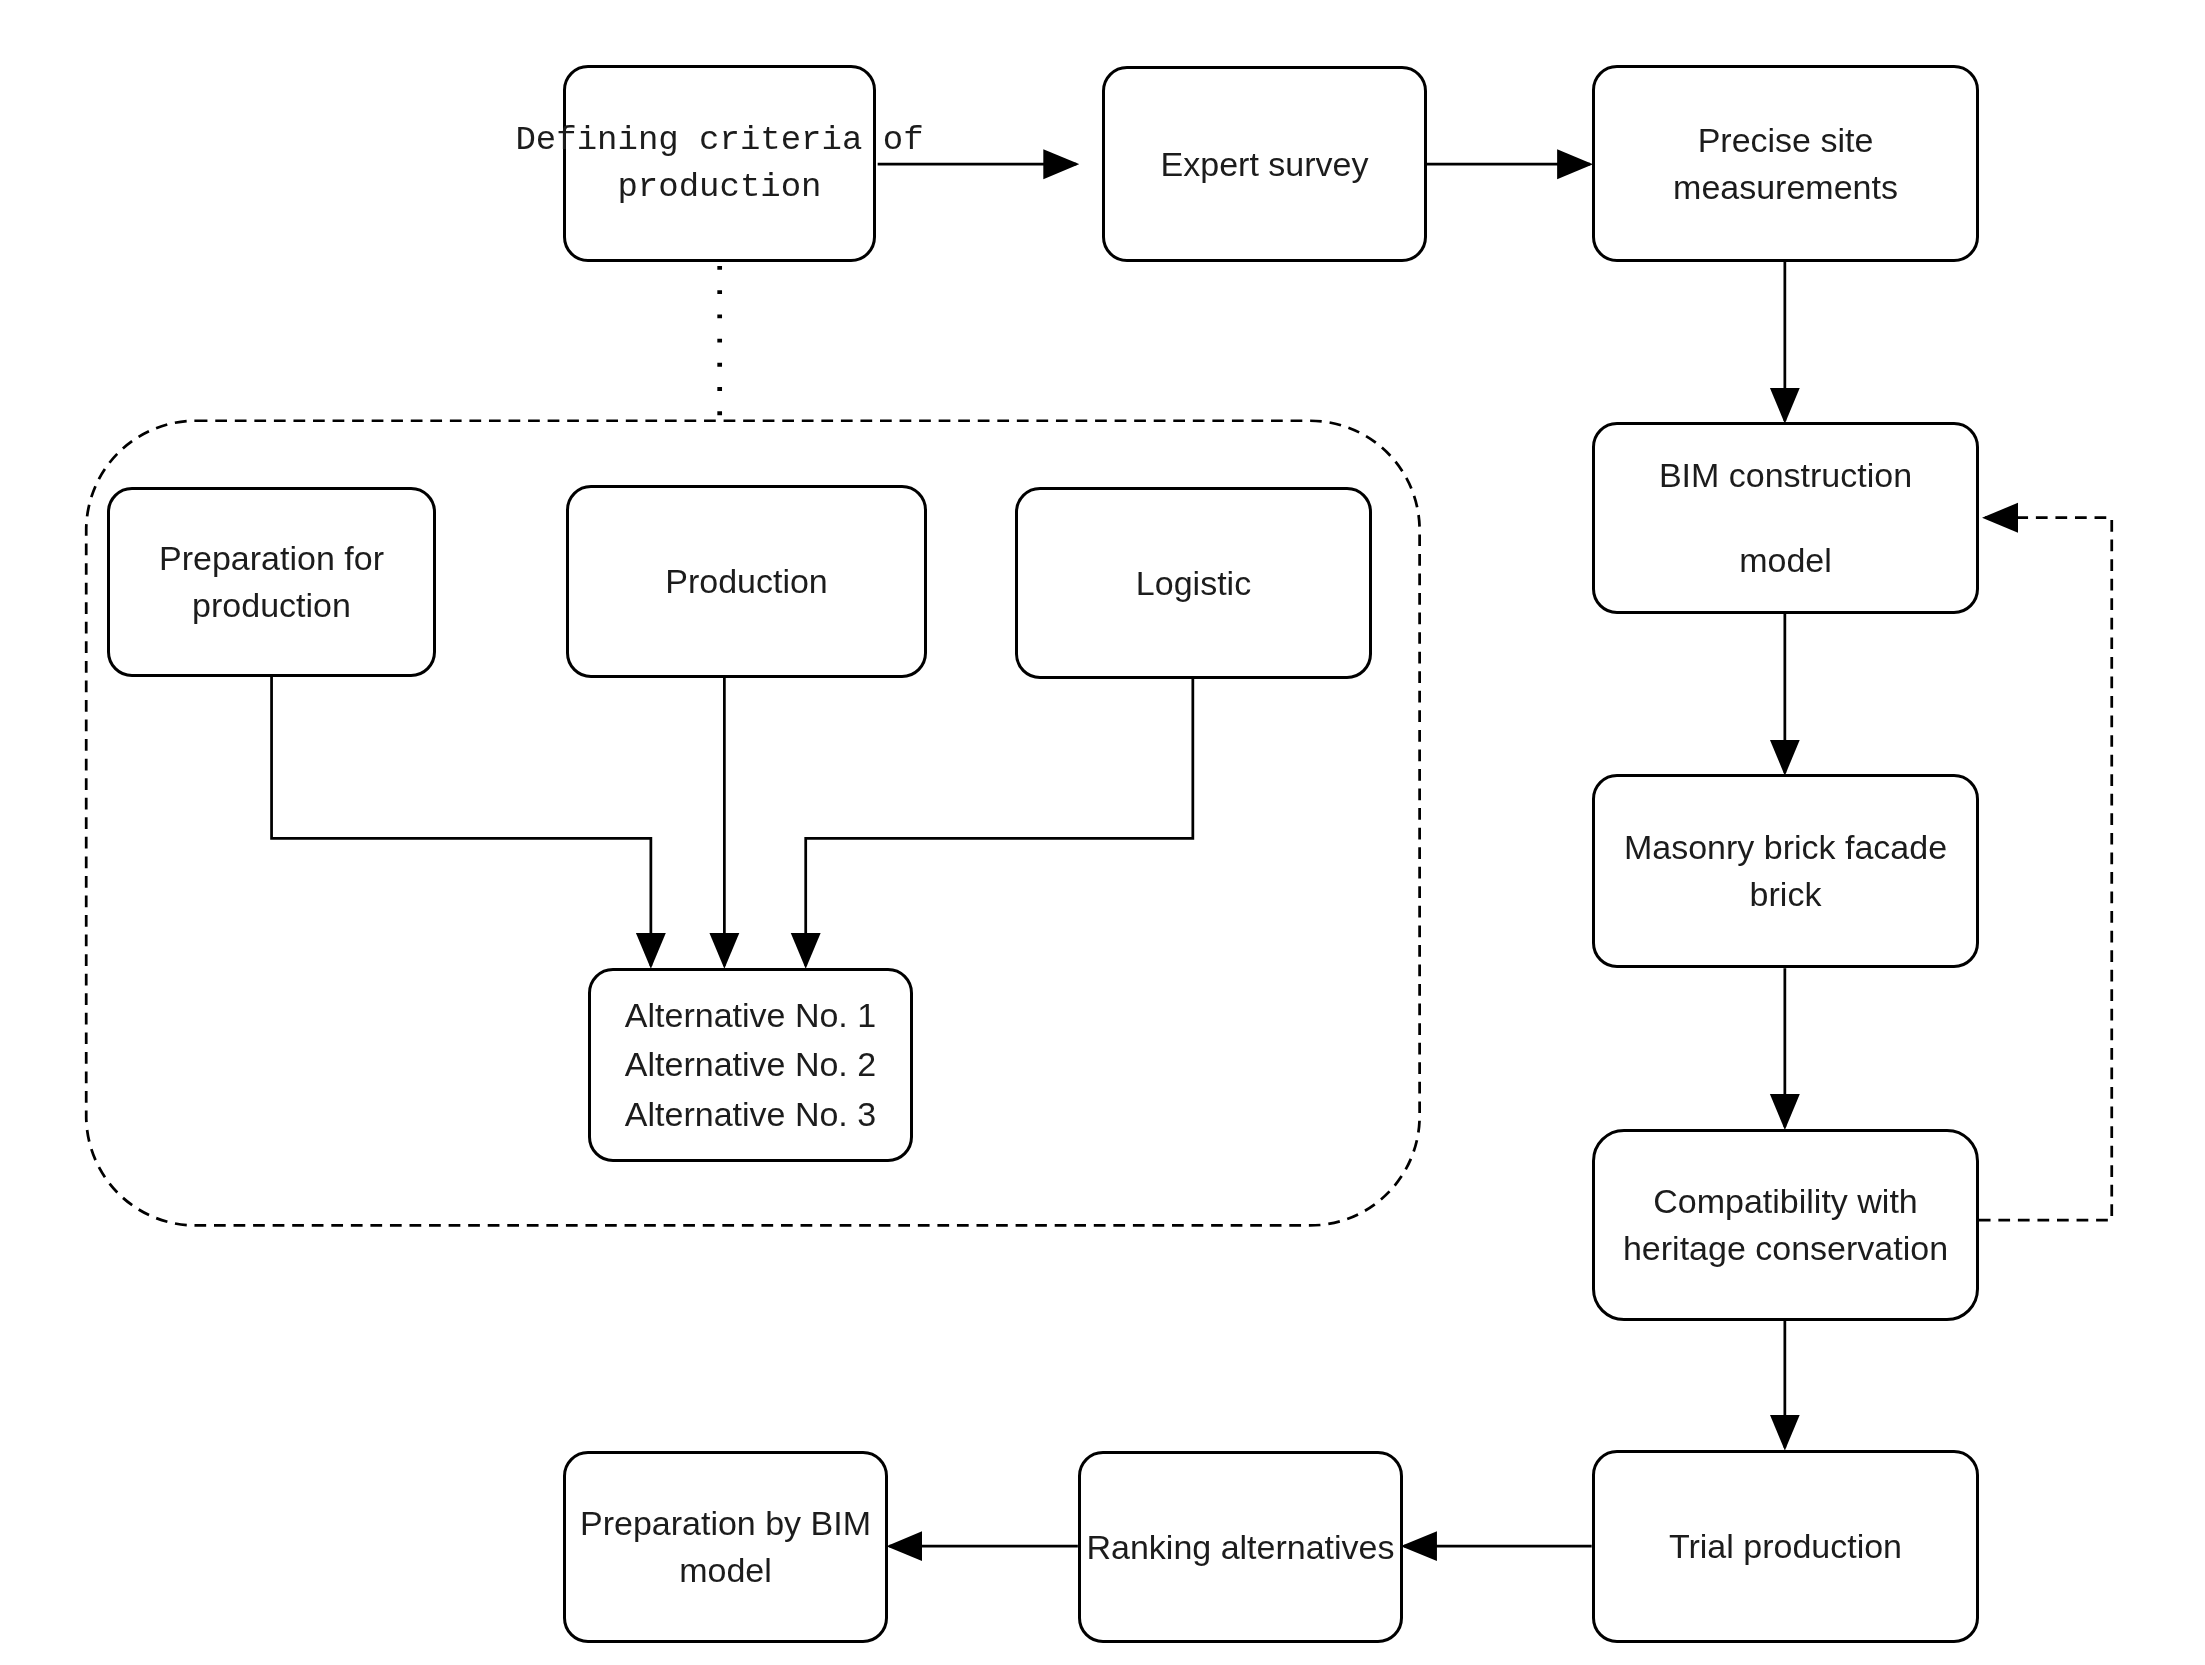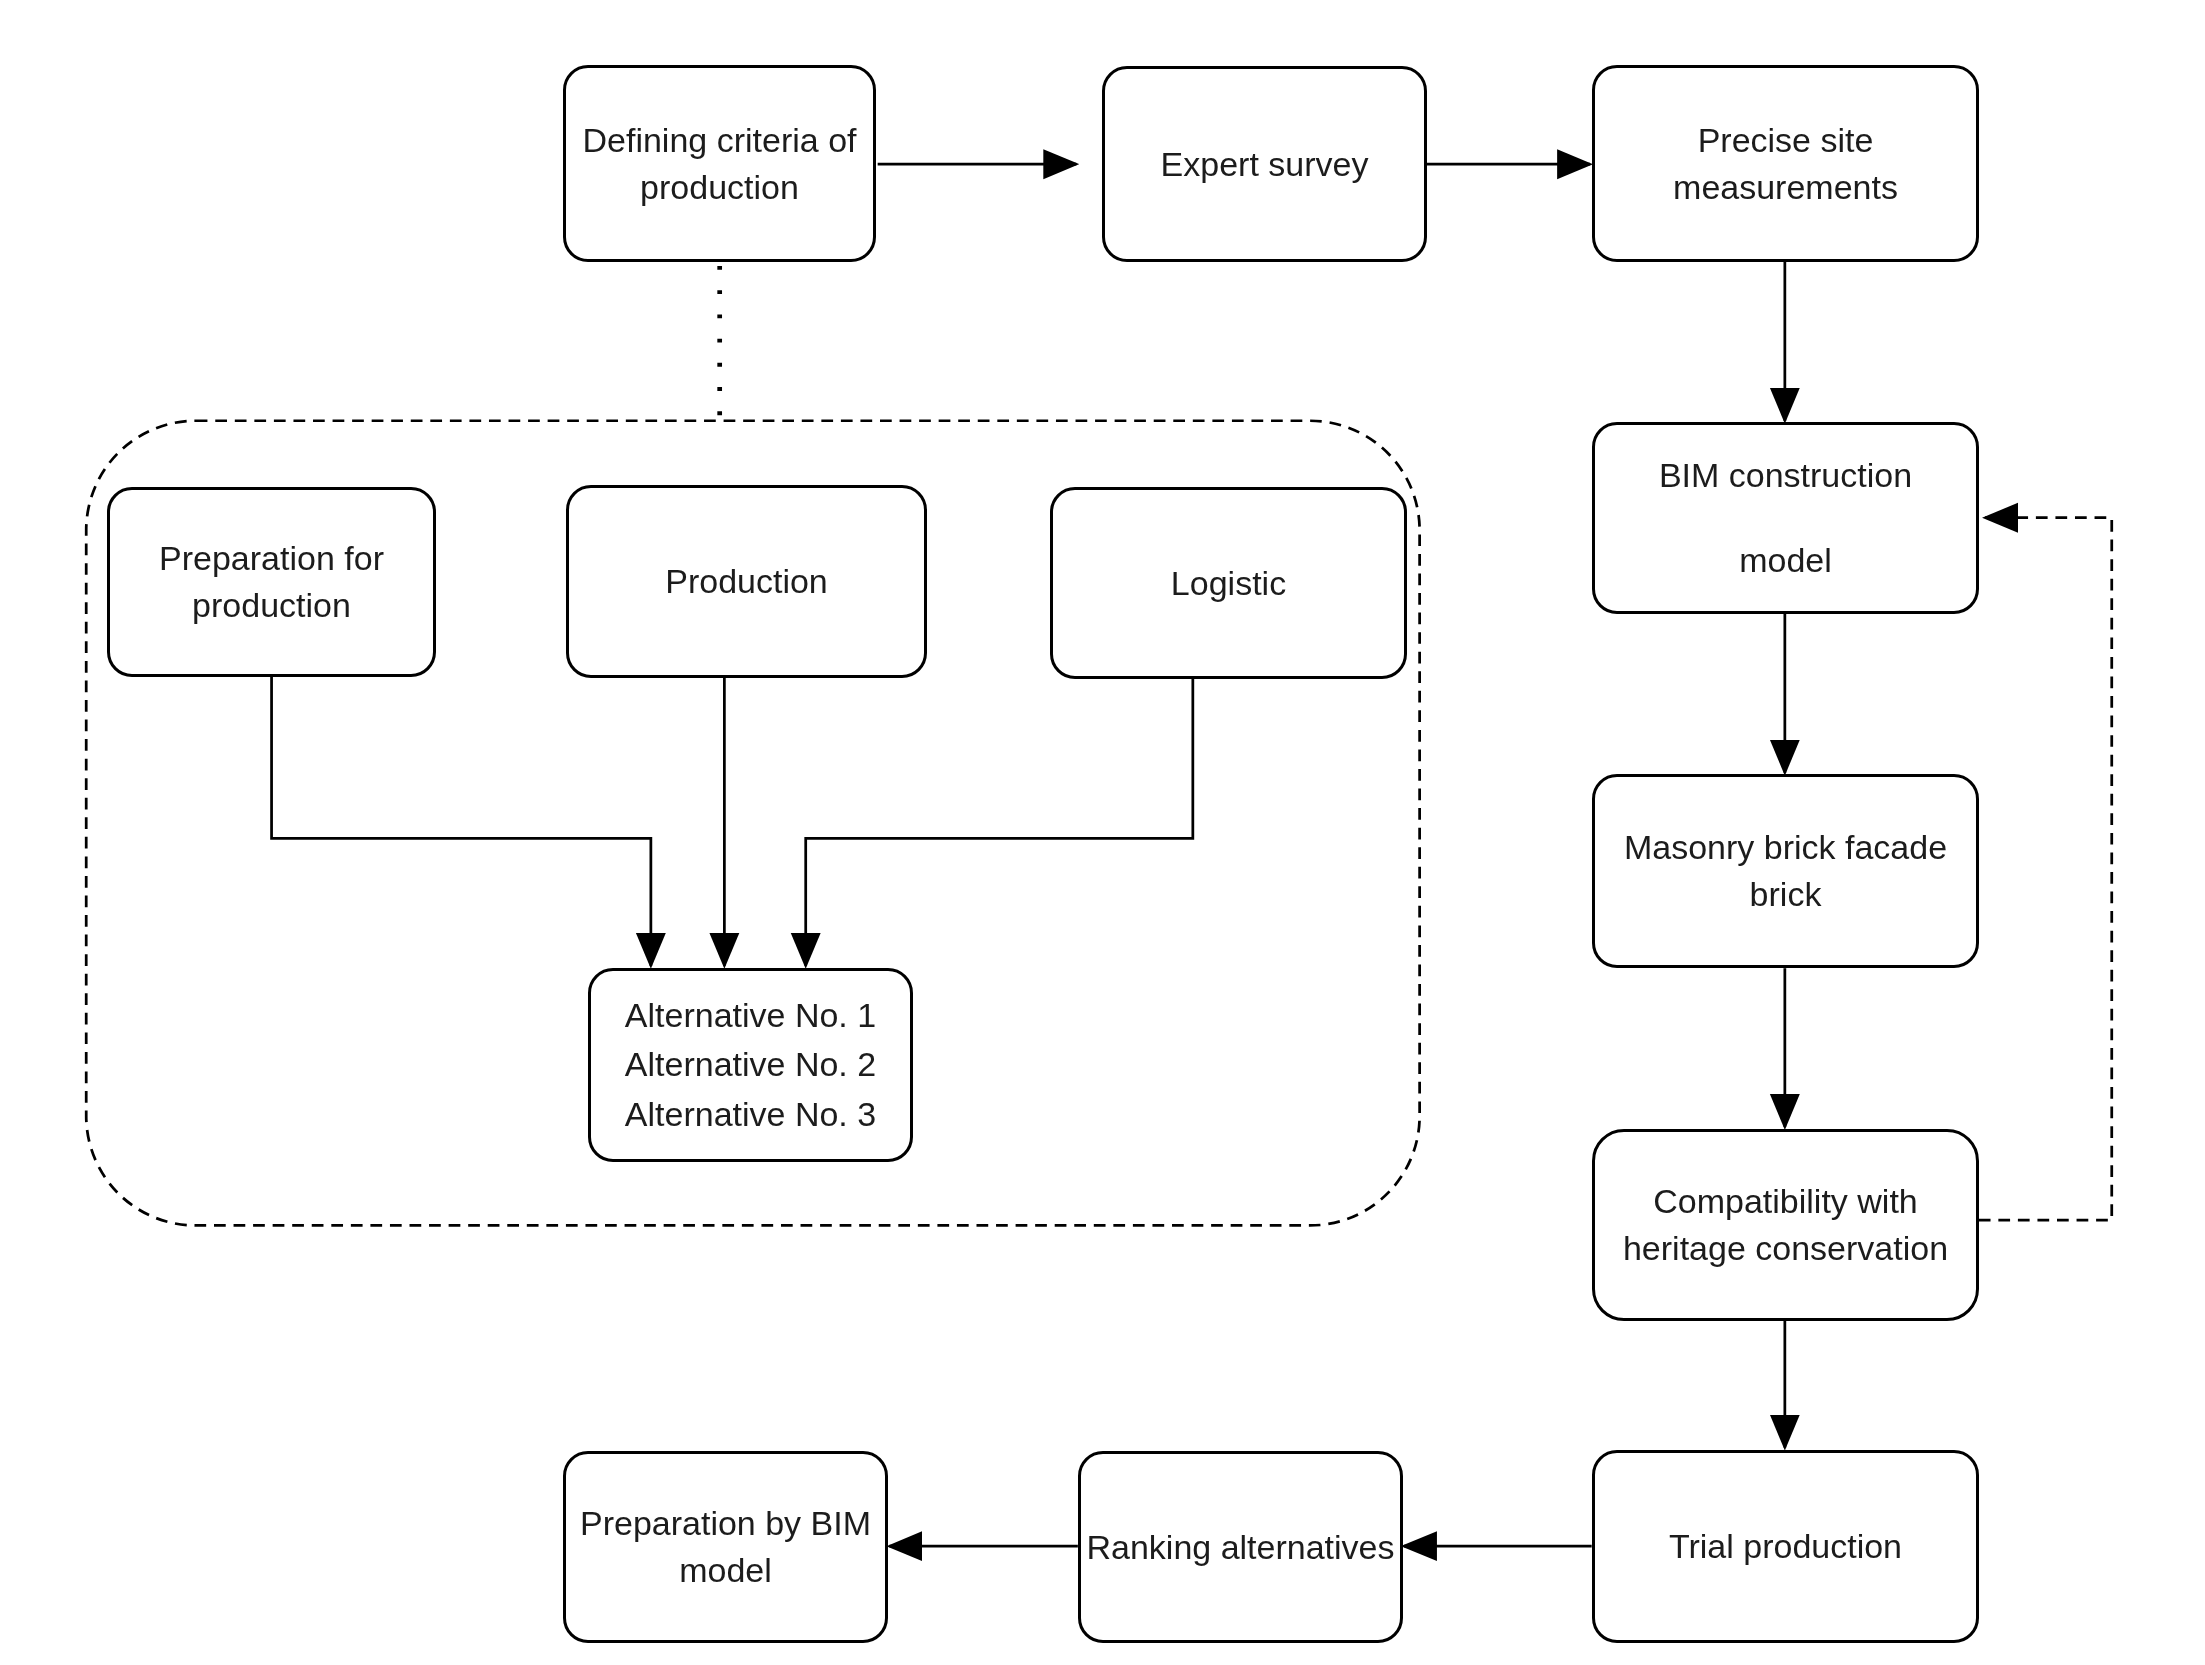--- a/index.html
+++ b/index.html
@@ -35,32 +35,32 @@
     text-align: center;
     color: #1c1c1c;
     font-size: 34px;
     line-height: 1.38;
     padding: 0 23.5px;
   }
   .node span { display: block; white-space: nowrap; }
   .node.alt { line-height: 1.46; margin-left: 26px; }
 
   
-  #n-defining      { left: 563px;  top: 65px;   width: 313px; height: 197px; }
+  #n-defining      { left: 563px;  top: 65px;   width: 313px; height: 197px; font-family: Liberation Mono, monospace; }
   #n-expert        { left: 1078px; top: 66px;   width: 325px; height: 196px; margin-left: 24px; }
   #n-precise       { left: 1592px; top: 65px;   width: 387px; height: 197px; }
   #n-bim           { left: 1592px; top: 422px;  width: 387px; height: 192px; gap: 38px; }
   #n-masonry       { left: 1592px; top: 774px;  width: 387px; height: 194px; }
   #n-compat        { left: 1592px; top: 1129px; width: 387px; height: 192px; }
   #n-trial         { left: 1592px; top: 1450px; width: 387px; height: 193px; }
   #n-ranking       { left: 1078px; top: 1451px; width: 325px; height: 192px; }
   #n-prod-bim      { left: 563px;  top: 1451px; width: 325px; height: 192px; }
   #n-preparation   { left: 107px;  top: 487px;  width: 329px; height: 190px; }
   #n-production    { left: 566px;  top: 485px;  width: 361px; height: 193px; }
-  #n-logistic      { left: 1015px; top: 487px;  width: 357px; height: 192px; margin-left: 35px; }
+  #n-logistic      { left: 1015px; top: 487px;  width: 357px; height: 192px; }
   #n-alternatives  { left: 562px;  top: 968px; width: 325px; height: 194px; }
 
   .edge {
     fill: none;
     stroke: #000000;
     stroke-width: 3.5;
   }
   .edge.dashed { stroke-dasharray: 15 10; }
   .edge.dotted { stroke-dasharray: 5 26; stroke-width: 6; }
   .group-frame {

